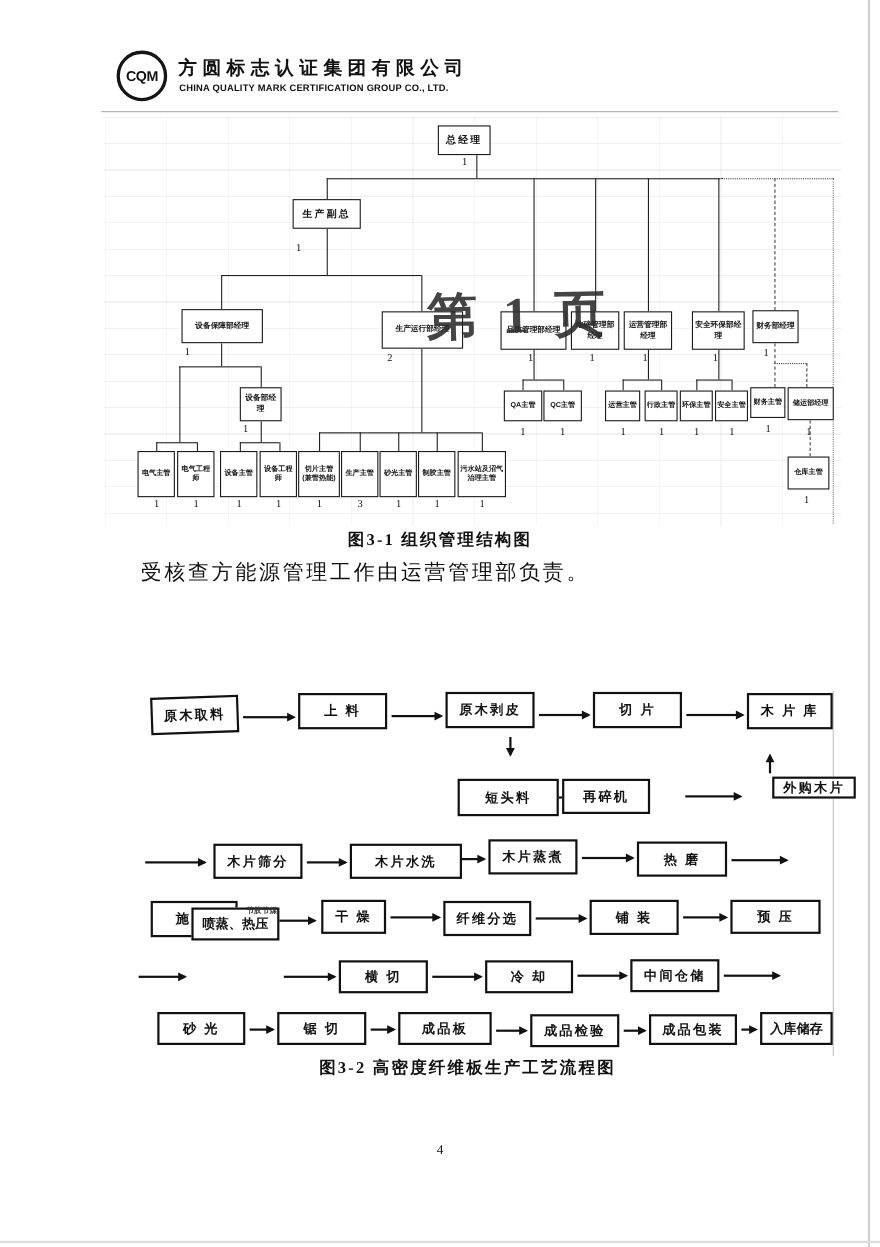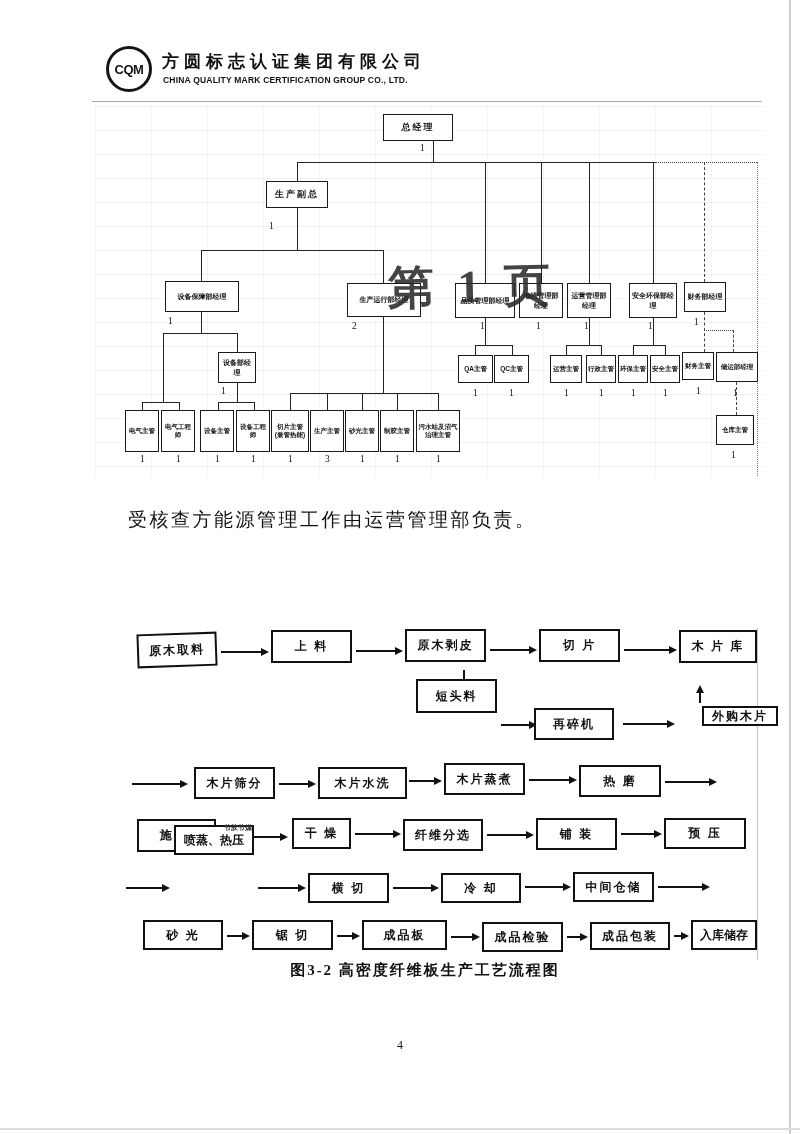--- a/index.html
+++ b/index.html
@@ -62,21 +62,21 @@
 <div class="page">
 
   <div class="logo">CQM</div>
   <div class="cc">方圆标志认证集团有限公司</div>
   <div class="ce">CHINA QUALITY MARK CERTIFICATION GROUP CO., LTD.</div>
   <i class="hrule"></i>
 
   <div>
     <i class="grid"></i>
 
-    <div class="ob big" style="left:383px;top:114px;width:70px;height:27px">总经理</div>
+    <div class="ob big" style="left:398px;top:114px;width:48px;height:27px">总经理</div>
     <i class="vl" style="left:433px;top:141px;height:21px"></i>
     <b class="n" style="left:420px;top:143px">1</b>
 
     <i class="hl" style="left:297px;top:162px;width:358px"></i>
     <i class="dth" style="left:655px;top:162px;width:102px"></i>
     <i class="dtv" style="left:757px;top:162px;height:314px"></i>
     <i class="vl" style="left:297px;top:162px;height:19px"></i>
     <i class="vl" style="left:485px;top:162px;height:121px"></i>
     <i class="vl" style="left:541px;top:162px;height:121px"></i>
     <i class="vl" style="left:589px;top:162px;height:121px"></i>
@@ -179,46 +179,47 @@
     <b class="n" style="left:696px;top:386px">1</b>
     <b class="n" style="left:733px;top:388px">1</b>
 
     <i class="dhv" style="left:736px;top:382px;height:33px"></i>
     <div class="ob sm" style="left:716px;top:415px;width:38px;height:30px">仓库主管</div>
     <b class="n" style="left:731px;top:450px">1</b>
 
     <div class="wm">第 1 页</div>
   </div>
 
+  <div class="cap1">图3-1  组织管理结构图</div>
   <div class="para1">受核查方能源管理工作由运营管理部负责。</div>
 
   <div>
 
     <div class="fb" style="left:137px;top:633px;width:80px;height:34px;transform:rotate(-2deg)">原木取料</div>
     <i class="ar" style="left:221px;top:651px;width:46px"></i>
     <div class="fb" style="left:271px;top:630px;width:81px;height:33px">上  料</div>
     <i class="ar" style="left:356px;top:650px;width:45px"></i>
     <div class="fb" style="left:405px;top:629px;width:81px;height:33px">原木剥皮</div>
     <i class="ar" style="left:490px;top:649px;width:45px"></i>
     <div class="fb" style="left:539px;top:629px;width:81px;height:33px">切  片</div>
     <i class="ar" style="left:624px;top:649px;width:51px"></i>
     <div class="fb" style="left:679px;top:630px;width:78px;height:33px">木 片 库</div>
 
     <i class="ad" style="left:463px;top:670px;height:16px"></i>
-    <div class="fb" style="left:416px;top:679px;width:81px;height:34px">短头料</div>
+    <div class="fb" style="left:416px;top:708px;width:92px;height:34px">短头料</div>
     <i class="ar" style="left:501px;top:724px;width:34px"></i>
-    <div class="fb" style="left:534px;top:708px;width:80px;height:32px">再碎机</div>
+    <div class="fb" style="left:511px;top:708px;width:80px;height:32px">再碎机</div>
     <i class="ar" style="left:623px;top:723px;width:50px"></i>
     <div class="fb" style="left:702px;top:706px;width:76px;height:20px">外购木片</div>
     <i class="au" style="left:699px;top:687px;height:16px"></i>
 
     <i class="ar" style="left:132px;top:783px;width:54px"></i>
     <div class="fb" style="left:194px;top:767px;width:81px;height:32px">木片筛分</div>
     <i class="ar" style="left:279px;top:783px;width:35px"></i>
-    <div class="fb" style="left:318px;top:767px;width:89px;height:32px">木片水洗</div>
+    <div class="fb" style="left:318px;top:767px;width:102px;height:32px">木片水洗</div>
     <i class="ar" style="left:409px;top:780px;width:31px"></i>
     <div class="fb" style="left:444px;top:763px;width:81px;height:32px">木片蒸煮</div>
     <i class="ar" style="left:529px;top:779px;width:46px"></i>
     <div class="fb" style="left:579px;top:765px;width:82px;height:32px">热  磨</div>
     <i class="ar" style="left:665px;top:781px;width:50px"></i>
 
     <div class="fb" style="left:137px;top:819px;width:79px;height:33px">施  胶</div>
     <b class="note" style="left:224px;top:823px">节胶节煤</b>
     <i class="ar" style="left:220px;top:836px;width:66px"></i>
     <div class="fb" style="left:292px;top:818px;width:59px;height:31px">干  燥</div>

